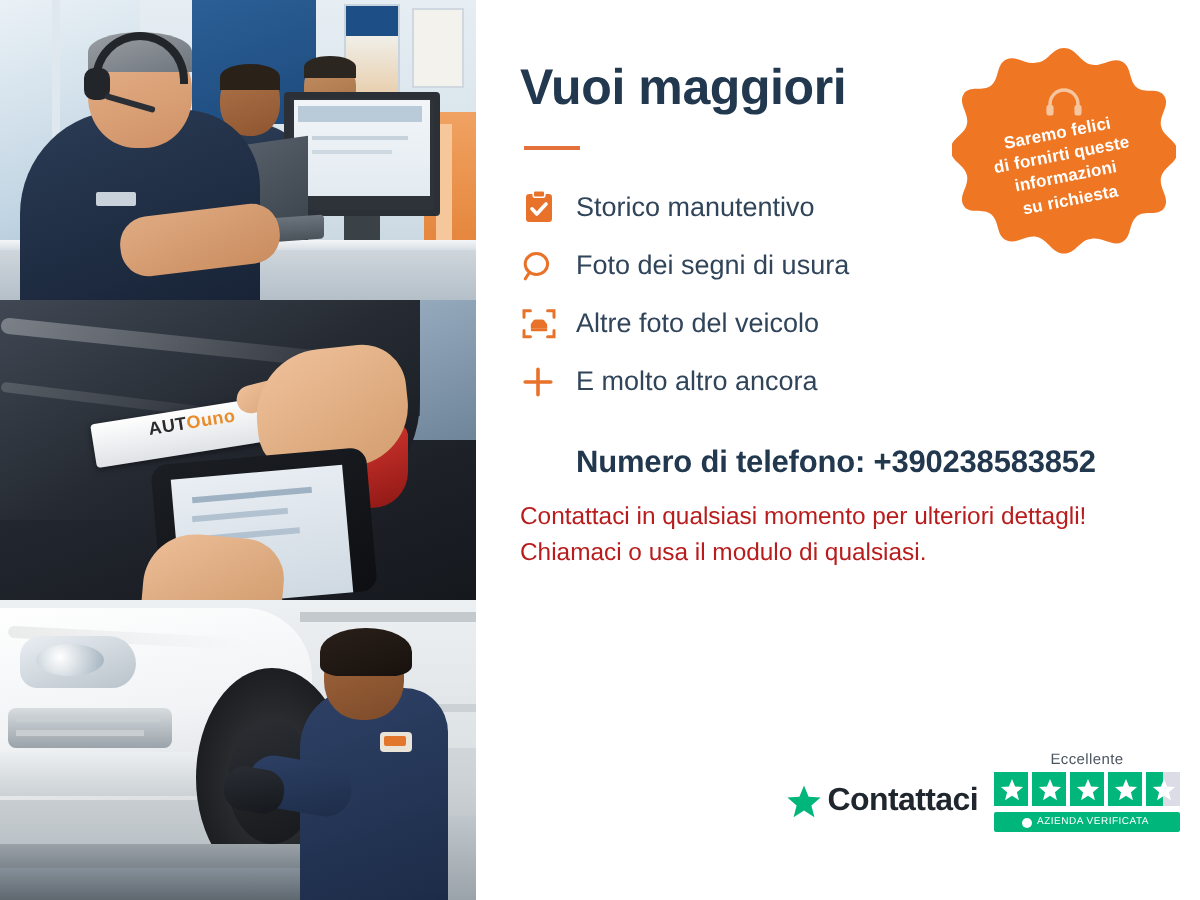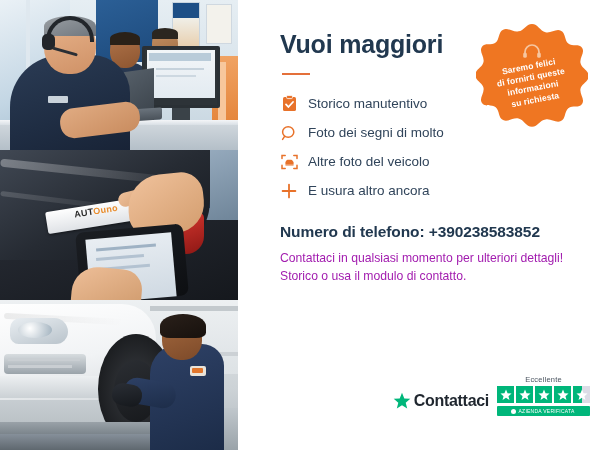--- a/index.html
+++ b/index.html
@@ -274,21 +274,20 @@
     left: 112px; top: 84px; width: 30px; height: 22px;
     background: linear-gradient(160deg,#2b2f36,#14171b); border-radius: 10px; transform: rotate(10deg);
   }
 
   
   .content {
     position: relative;
     flex: 1 1 auto;
     padding: 30px 24px 0 22px;
     background: #ffffff;
-    margin-left: 20px;
   }
   .title {
     font-size: 25px; line-height: 1.17;
     font-weight: bold;
     color: #21384f;
     letter-spacing: -0.2px;
     max-width: 210px;
   }
   .rule {
     width: 28px; height: 2px;
@@ -340,27 +339,28 @@
     color: #30445a;
   }
 
   
   .phone-block { margin-top: 18px; }
   .phone-line {
     font-size: 15.5px;
     font-weight: bold;
     color: #21384f;
     letter-spacing: -0.1px;
+    text-align: center;
   }
   .phone-line .num { color: #21384f; }
   .sub-line {
     margin-top: 9px;
     font-size: 12.2px;
     line-height: 1.42;
-    color: #a21caf;
+    color: #b91c1c;
   }
 
   
   .trust {
     position: absolute;
     right: 10px; bottom: 34px;
     display: flex; align-items: flex-end; gap: 8px;
   }
   .tp-brand { display: flex; align-items: center; gap: 3px; padding-bottom: 6px; }
   .tp-word { font-size: 16px; font-weight: bold; color: #1f262e; letter-spacing: -.3px; }
@@ -525,53 +525,53 @@
       </div>
 
 
       <div class="item">
         <span class="item-icon">
           <svg width="16" height="16" viewBox="0 0 16 16">
             <ellipse cx="7.2" cy="7" rx="5.6" ry="5.2" fill="none" stroke="#e8722a" stroke-width="1.5"></ellipse>
             <path d="M3.6 11.4L1.6 14.4" stroke="#e8722a" stroke-width="1.5" stroke-linecap="round"></path>
           </svg>
         </span>
-        <span class="item-label">Foto dei segni di molto</span>
+        <span class="item-label">Foto dei segni di usura</span>
       </div>
 
       <div class="item">
         <span class="item-icon">
           <svg width="17" height="16" viewBox="0 0 17 16">
             <path d="M1 4.6V1.4h3.2M16 4.6V1.4h-3.2M1 11.2v3.2h3.2M16 11.2v3.2h-3.2" fill="none" stroke="#e8722a" stroke-width="1.5" stroke-linecap="round"></path>
             <path d="M4.4 10.4h8.2v-2a1 1 0 0 0-.3-.7L11 6.1a1.4 1.4 0 0 0-1-.4H6.8a1.4 1.4 0 0 0-1 .4L4.6 7.7a1 1 0 0 0-.2.7z" fill="#e8722a"></path>
             <rect x="4.4" y="10.4" width="8.2" height="1.2" rx=".5" fill="#e8722a"></rect>
           </svg>
         </span>
         <span class="item-label">Altre foto del veicolo</span>
       </div>
 
       <div class="item">
         <span class="item-icon">
           <svg width="16" height="16" viewBox="0 0 16 16">
             <path d="M8 1.6v12.8M1.6 8h12.8" stroke="#e8722a" stroke-width="1.8" stroke-linecap="round"></path>
           </svg>
         </span>
-        <span class="item-label">E usura altro ancora</span>
+        <span class="item-label">E molto altro ancora</span>
       </div>
 
     </div>
 
     <div class="phone-block">
       <div class="phone-line">
         <span>Numero di telefono:</span>
         <span class="num">+390238583852</span>
       </div>
       <div class="sub-line">
         <div>Contattaci in qualsiasi momento per ulteriori dettagli!</div>
-        <div>Storico o usa il modulo di contatto.</div>
+        <div>Chiamaci o usa il modulo di qualsiasi.</div>
       </div>
     </div>
 
     <div class="trust">
       <div class="tp-brand">
         <svg width="18" height="18" viewBox="0 0 18 18">
           <path fill="#00b67a" d="M9 .8l2.3 5.6 6 .4-4.6 3.9 1.5 5.9L9 13.3l-5.2 3.3 1.5-5.9L.7 6.8l6-.4z"></path>
         </svg>
         <span class="tp-word">Contattaci</span>
       </div>

